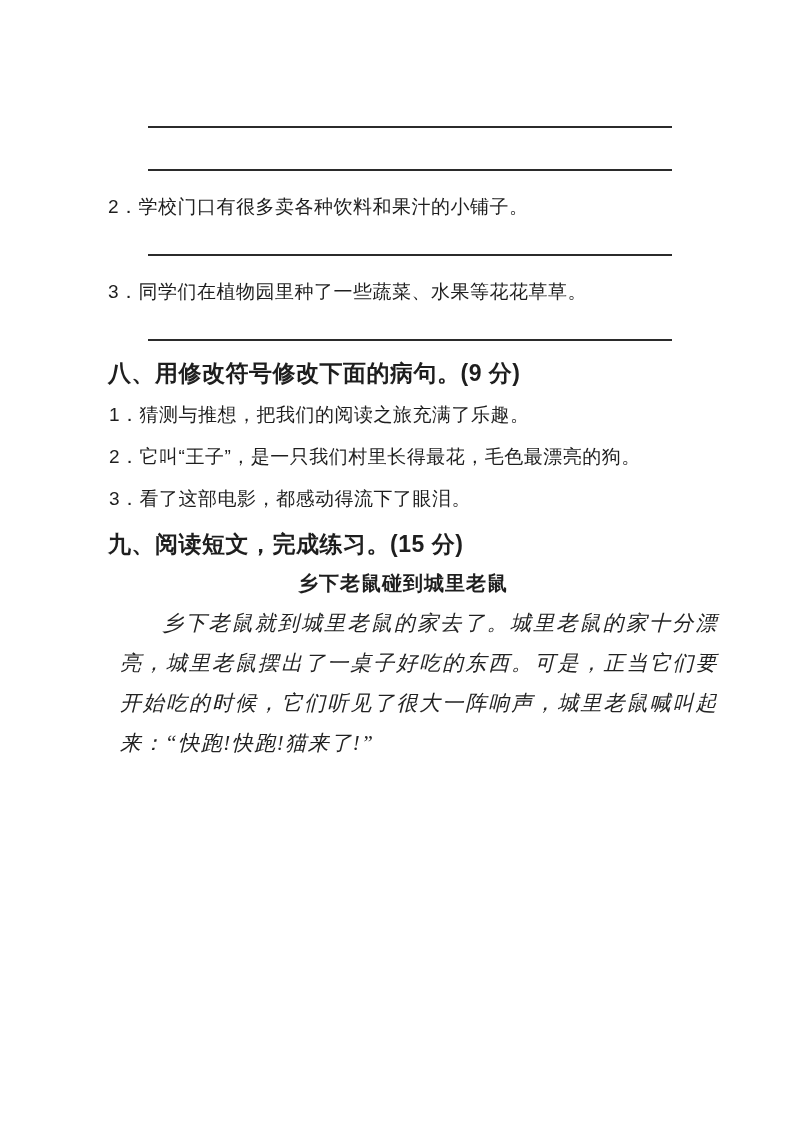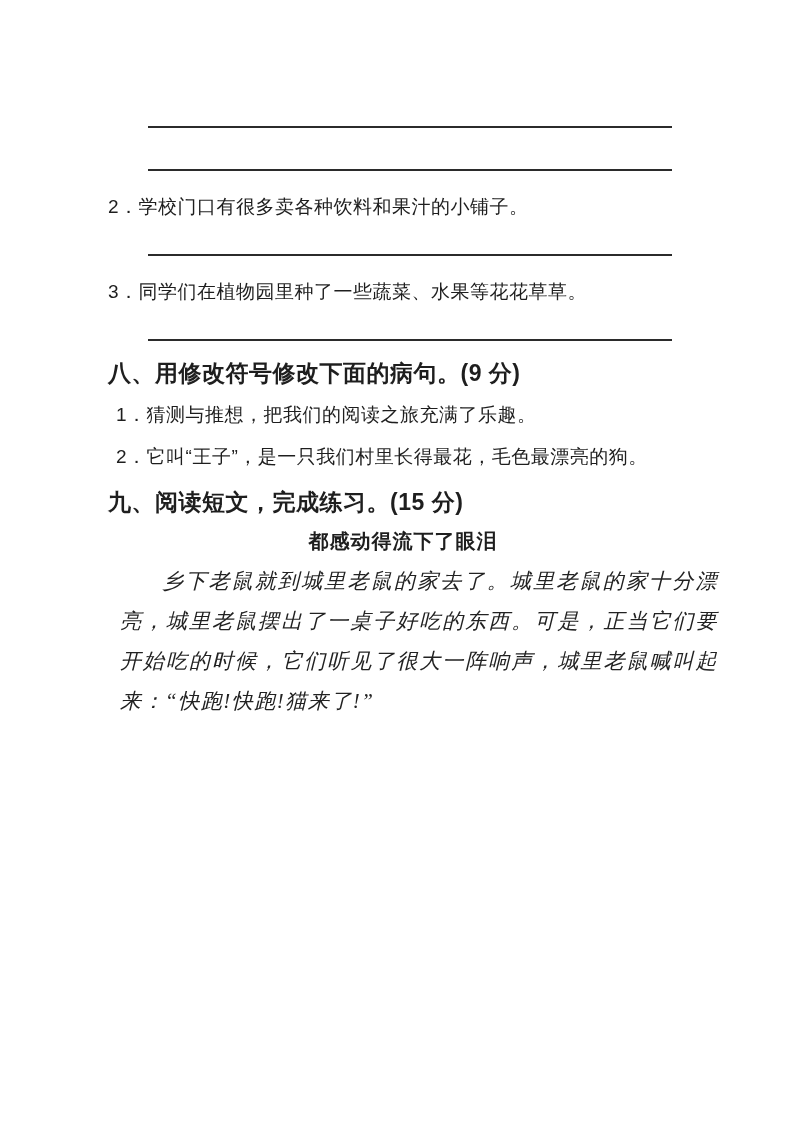--- a/index.html
+++ b/index.html
@@ -39,21 +39,21 @@
   .section-heading {
     margin: 18px 0 0 0;
     font-size: 23px;
     font-weight: bold;
     line-height: 28px;
     letter-spacing: 0.5px;
     white-space: nowrap;
   }
   .section-heading.nine { }
   .fix-item {
-    margin: 15px 0 0 8px;
+    margin: 15px 0 0 1px;
     font-size: 19px;
     line-height: 27px;
     letter-spacing: 0.5px;
     white-space: nowrap;
   }
   .fix-item.first { margin-top: 14px; }
   .passage-title {
     margin: 11px 20px 0 0;
     font-size: 20px;
     font-weight: bold;
@@ -84,20 +84,21 @@
 
   <p class="sentence-item">2．学校门口有很多卖各种饮料和果汁的小铺子。</p>
   <div class="answer-line gap-b"></div>
 
   <p class="sentence-item after-line">3．同学们在植物园里种了一些蔬菜、水果等花花草草。</p>
   <div class="answer-line gap-b"></div>
 
   <h3 class="section-heading">八、用修改符号修改下面的病句。(9 分)</h3>
   <p class="fix-item first">1．猜测与推想，把我们的阅读之旅充满了乐趣。</p>
   <p class="fix-item">2．它叫“王子”，是一只我们村里长得最花，毛色最漂亮的狗。</p>
+  <p class="fix-item">3．看了这部电影，都感动得流下了眼泪。</p>
 
   <h3 class="section-heading nine">九、阅读短文，完成练习。(15 分)</h3>
 
-  <h4 class="passage-title">都感动得流下了眼泪</h4>
+  <h4 class="passage-title">乡下老鼠碰到城里老鼠</h4>
 
   <p class="passage-para second">乡下老鼠就到城里老鼠的家去了。城里老鼠的家十分漂亮，城里老鼠摆出了一桌子好吃的东西。可是，正当它们要开始吃的时候，它们听见了很大一阵响声，城里老鼠喊叫起来：“快跑!快跑!猫来了!”</p>
 
 </div>
 
 </body></html>

